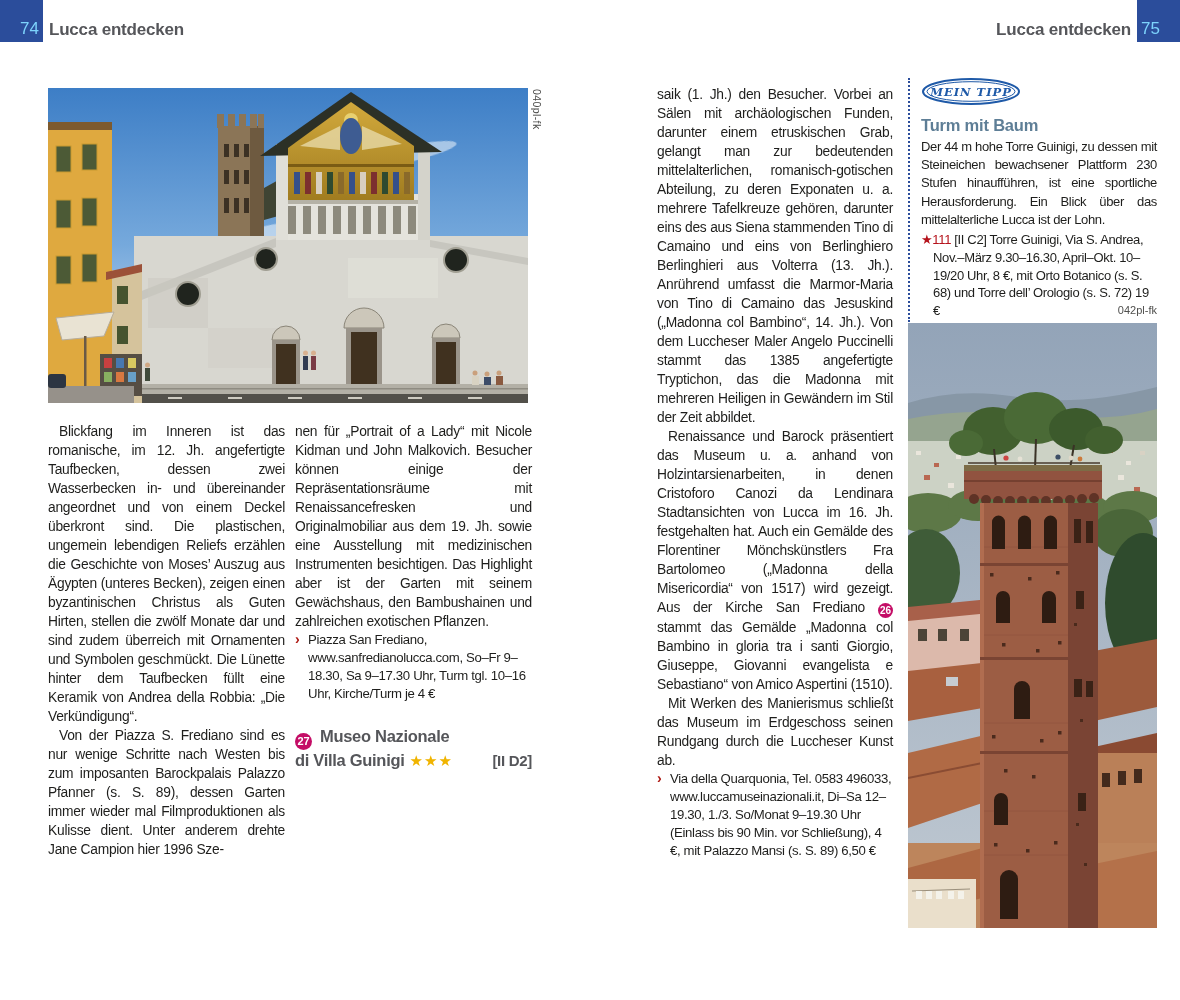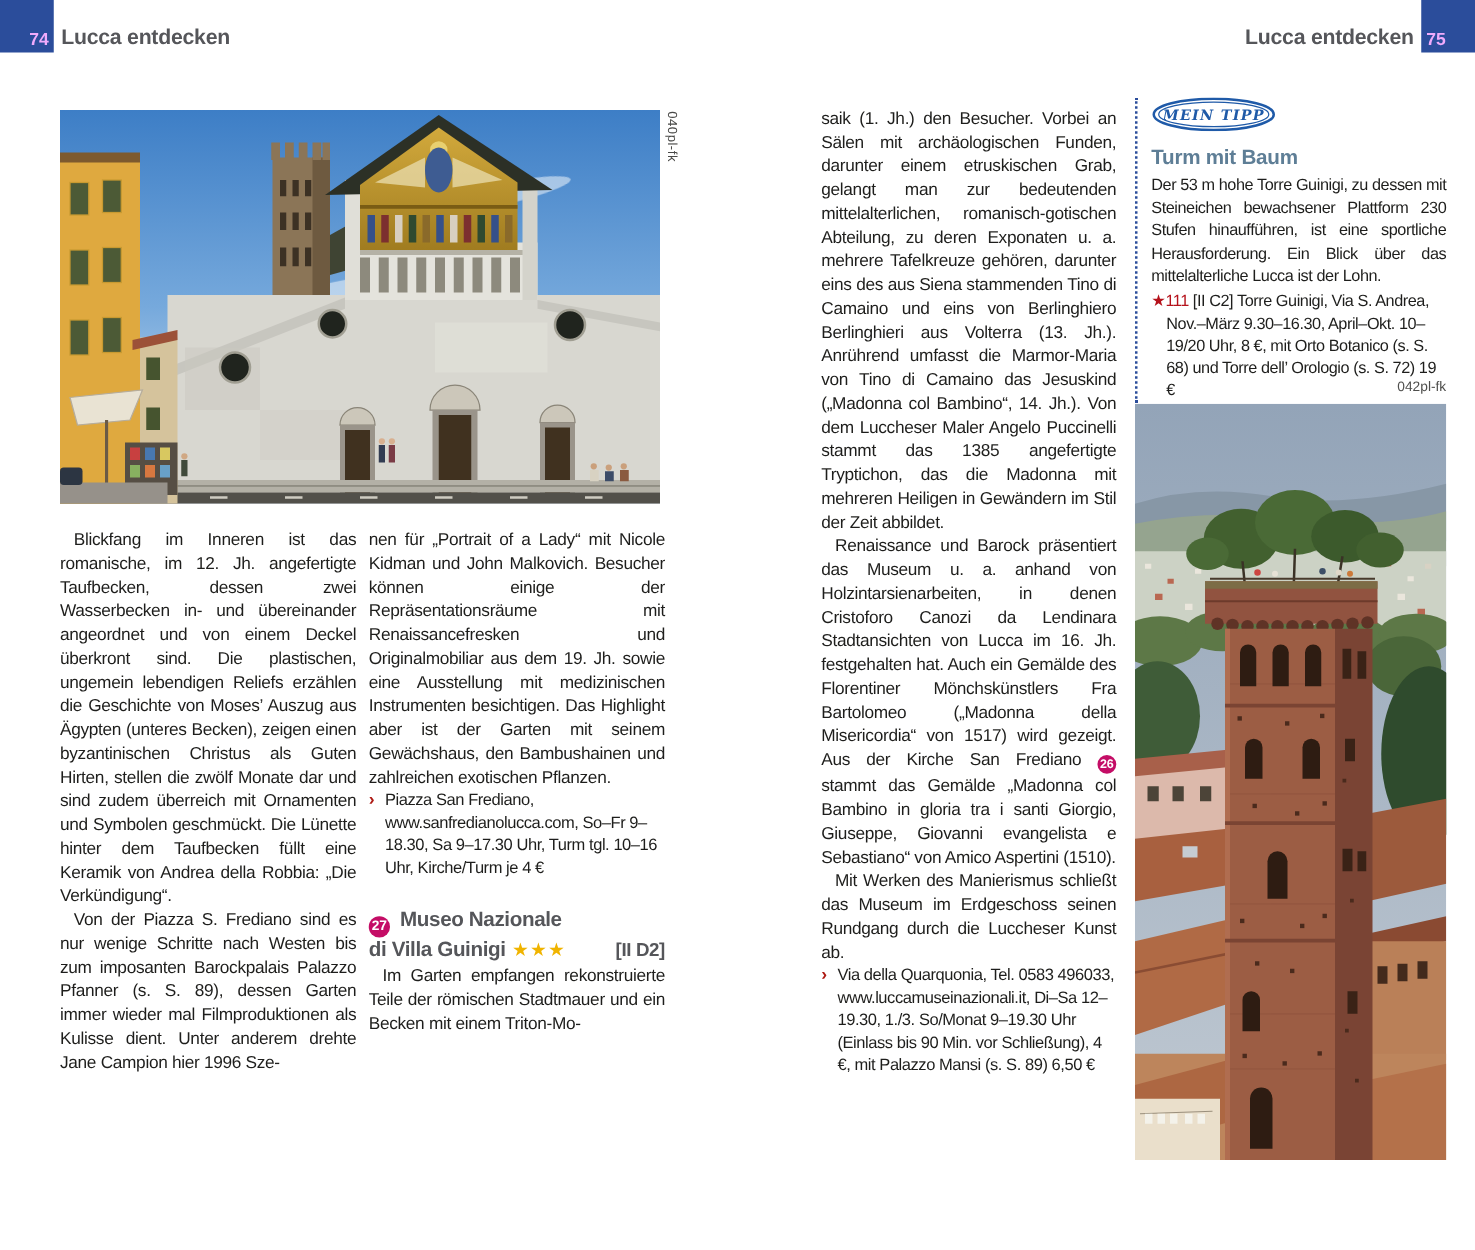--- a/index.html
+++ b/index.html
@@ -1,20 +1,20 @@
 <!DOCTYPE html>
 <html><head>
 <meta charset="utf-8">
 <style>
   html,body{margin:0;padding:0;background:#ffffff;}
   .page{position:relative;width:1180px;height:1000px;background:#fff;overflow:hidden;
         font-family:"Liberation Sans","DejaVu Sans",sans-serif;color:#1e1e1c;}
   
   .hdr-box{position:absolute;top:0;width:43px;height:42px;background:#2b4d9b;}
-  .hdr-box .num{position:absolute;bottom:3px;color:#f0abfc;font-weight:700;font-size:14px;}
+  .hdr-box .num{position:absolute;bottom:3px;color:#7dd3fc;font-weight:400;font-size:17px;}
   .hdr-box.left{left:0;}  .hdr-box.left .num{right:4px;}
   .hdr-box.right{right:0;} .hdr-box.right .num{left:4px;}
   .hdr-title{position:absolute;top:20px;font-size:17px;font-weight:700;color:#55565a;letter-spacing:-0.2px;}
   .hdr-title.left{left:49px;}
   .hdr-title.right{right:49px;}
   
   .col{position:absolute;width:237px;text-align:justify;font-size:13.8px;line-height:19px;letter-spacing:-0.25px;}
   .col p{margin:0;}
   .ind{text-indent:11px;}
   .b{font-weight:400;}
@@ -235,39 +235,38 @@
   <div class="col" style="left:295px;top:422px">
     <p><span>nen für „Portrait of a Lady“ mit Nicole Kidman und John Malkovich. Besucher können einige der Repräsentationsräume mit Renaissancefresken und Originalmobiliar aus dem 19. Jh. sowie eine Ausstellung mit medizinischen Instrumenten besichtigen. Das Highlight aber ist der </span><span class="b">Garten mit seinem Gewächshaus,</span><span> den Bambushainen und zahlreichen exotischen Pflanzen.</span></p>
     <p class="info"><span class="arr">›</span><span>Piazza San Frediano, www.sanfredianolucca.com, So–Fr 9–18.30, Sa 9–17.30 Uhr, Turm tgl. 10–16 Uhr, Kirche/Turm je 4 €</span></p>
     <div class="heading">
       <div><span class="badge">27</span><span>Museo Nazionale</span></div>
       <div class="h2row">
         <span><span>di Villa Guinigi</span><span class="stars">★★★</span></span>
         <span class="gridref">[II D2]</span>
       </div>
     </div>
-    <p class="ind"><span>Im Garten empfangen rekonstruierte Teile der römischen Stadtmauer und ein Becken mit einem Triton-Mo-</span></p>
   </div>
 
   <div class="col" style="left:657px;top:85px;width:236px">
     <p><span>saik (1. Jh.) den Besucher. Vorbei an Sälen mit </span><span class="b">archäologischen Funden,</span><span> darunter einem etruskischen Grab, gelangt man zur bedeutenden mittelalterlichen, </span><span class="b">romanisch-gotischen Abteilung</span><span>, zu deren Exponaten u. a. mehrere Tafelkreuze gehören, darunter eins des aus Siena stammenden Tino di Camaino und eins von Berlinghiero Berlinghieri aus Volterra (13. Jh.). Anrührend umfasst die Marmor-Maria von Tino di Camaino das Jesuskind („Madonna col Bambino“, 14. Jh.). Von dem Luccheser Maler Angelo Puccinelli stammt das 1385 angefertigte Tryptichon, das die Madonna mit mehreren Heiligen in Gewändern im Stil der Zeit abbildet.</span></p>
     <p class="ind"><span class="b">Renaissance und Barock</span><span> präsentiert das Museum u. a. anhand von Holzintarsienarbeiten, in denen Cristoforo Canozi da Lendinara Stadtansichten von Lucca im 16. Jh. festgehalten hat. Auch ein Gemälde des Florentiner Mönchskünstlers Fra Bartolomeo („Madonna della Misericordia“ von 1517) wird gezeigt. Aus der Kirche San Frediano </span><span class="badge">26</span><span> stammt das Gemälde „Madonna col Bambino in gloria tra i santi Giorgio, Giuseppe, Giovanni evangelista e Sebastiano“ von Amico Aspertini (1510).</span></p>
     <p class="ind"><span>Mit Werken des </span><span class="b">Manierismus</span><span> schließt das Museum im Erdgeschoss seinen Rundgang durch die Luccheser Kunst ab.</span></p>
     <p class="info"><span class="arr">›</span><span>Via della Quarquonia, Tel. 0583 496033, www.luccamuseinazionali.it, Di–Sa 12–19.30, 1./3. So/Monat 9–19.30 Uhr (Einlass bis 90 Min. vor Schließung), 4 €, mit Palazzo Mansi (s. S. 89) 6,50 €</span></p>
   </div>
 
 
   <div class="tip">
     <svg width="100" height="27" viewBox="0 0 100 27">
       <ellipse cx="50" cy="13.5" rx="48" ry="12.5" fill="#ffffff" stroke="#1f5aa8" stroke-width="2"></ellipse>
       <ellipse cx="50" cy="13.5" rx="44" ry="9.8" fill="none" stroke="#1f5aa8" stroke-width="1"></ellipse>
       <text x="50" y="18" text-anchor="middle" font-family="DejaVu Serif, serif" font-style="italic" font-weight="bold" font-size="11.5" letter-spacing="1" fill="#1f5aa8">MEIN TIPP</text>
     </svg>
     <div class="tip-title">Turm mit Baum</div>
-    <div class="tip-body">Der 53 m hohe Torre Guinigi, zu dessen mit Steineichen bewachsener Plattform 230 Stufen hinaufführen, ist eine sportliche Herausforderung. Ein Blick über das mittelalterliche Lucca ist der Lohn.</div>
+    <div class="tip-body">Der 44 m hohe Torre Guinigi, zu dessen mit Steineichen bewachsener Plattform 230 Stufen hinaufführen, ist eine sportliche Herausforderung. Ein Blick über das mittelalterliche Lucca ist der Lohn.</div>
     <div class="tip-info"><span class="star">★</span><span class="b red">111</span><span class="b"> [II C2] </span><span class="b">Torre Guinigi</span><span>, Via S. Andrea, Nov.–März 9.30–16.30, April–Okt. 10–19/20 Uhr, 8 €, mit Orto Botanico (s. S. 68) und Torre dell’ Orologio (s. S. 72) 19 €</span></div>
   </div>
   <div class="credit-h">042pl-fk</div>
 
   <svg class="photo" style="left:908px;top:323px" width="249" height="605" viewBox="0 0 249 605">
     <defs>
       <linearGradient id="sky2" x1="0" y1="0" x2="0" y2="1">
         <stop offset="0" stop-color="#93a4b8"></stop>
           <stop offset="1" stop-color="#c0c9d2"></stop>
       </linearGradient>

